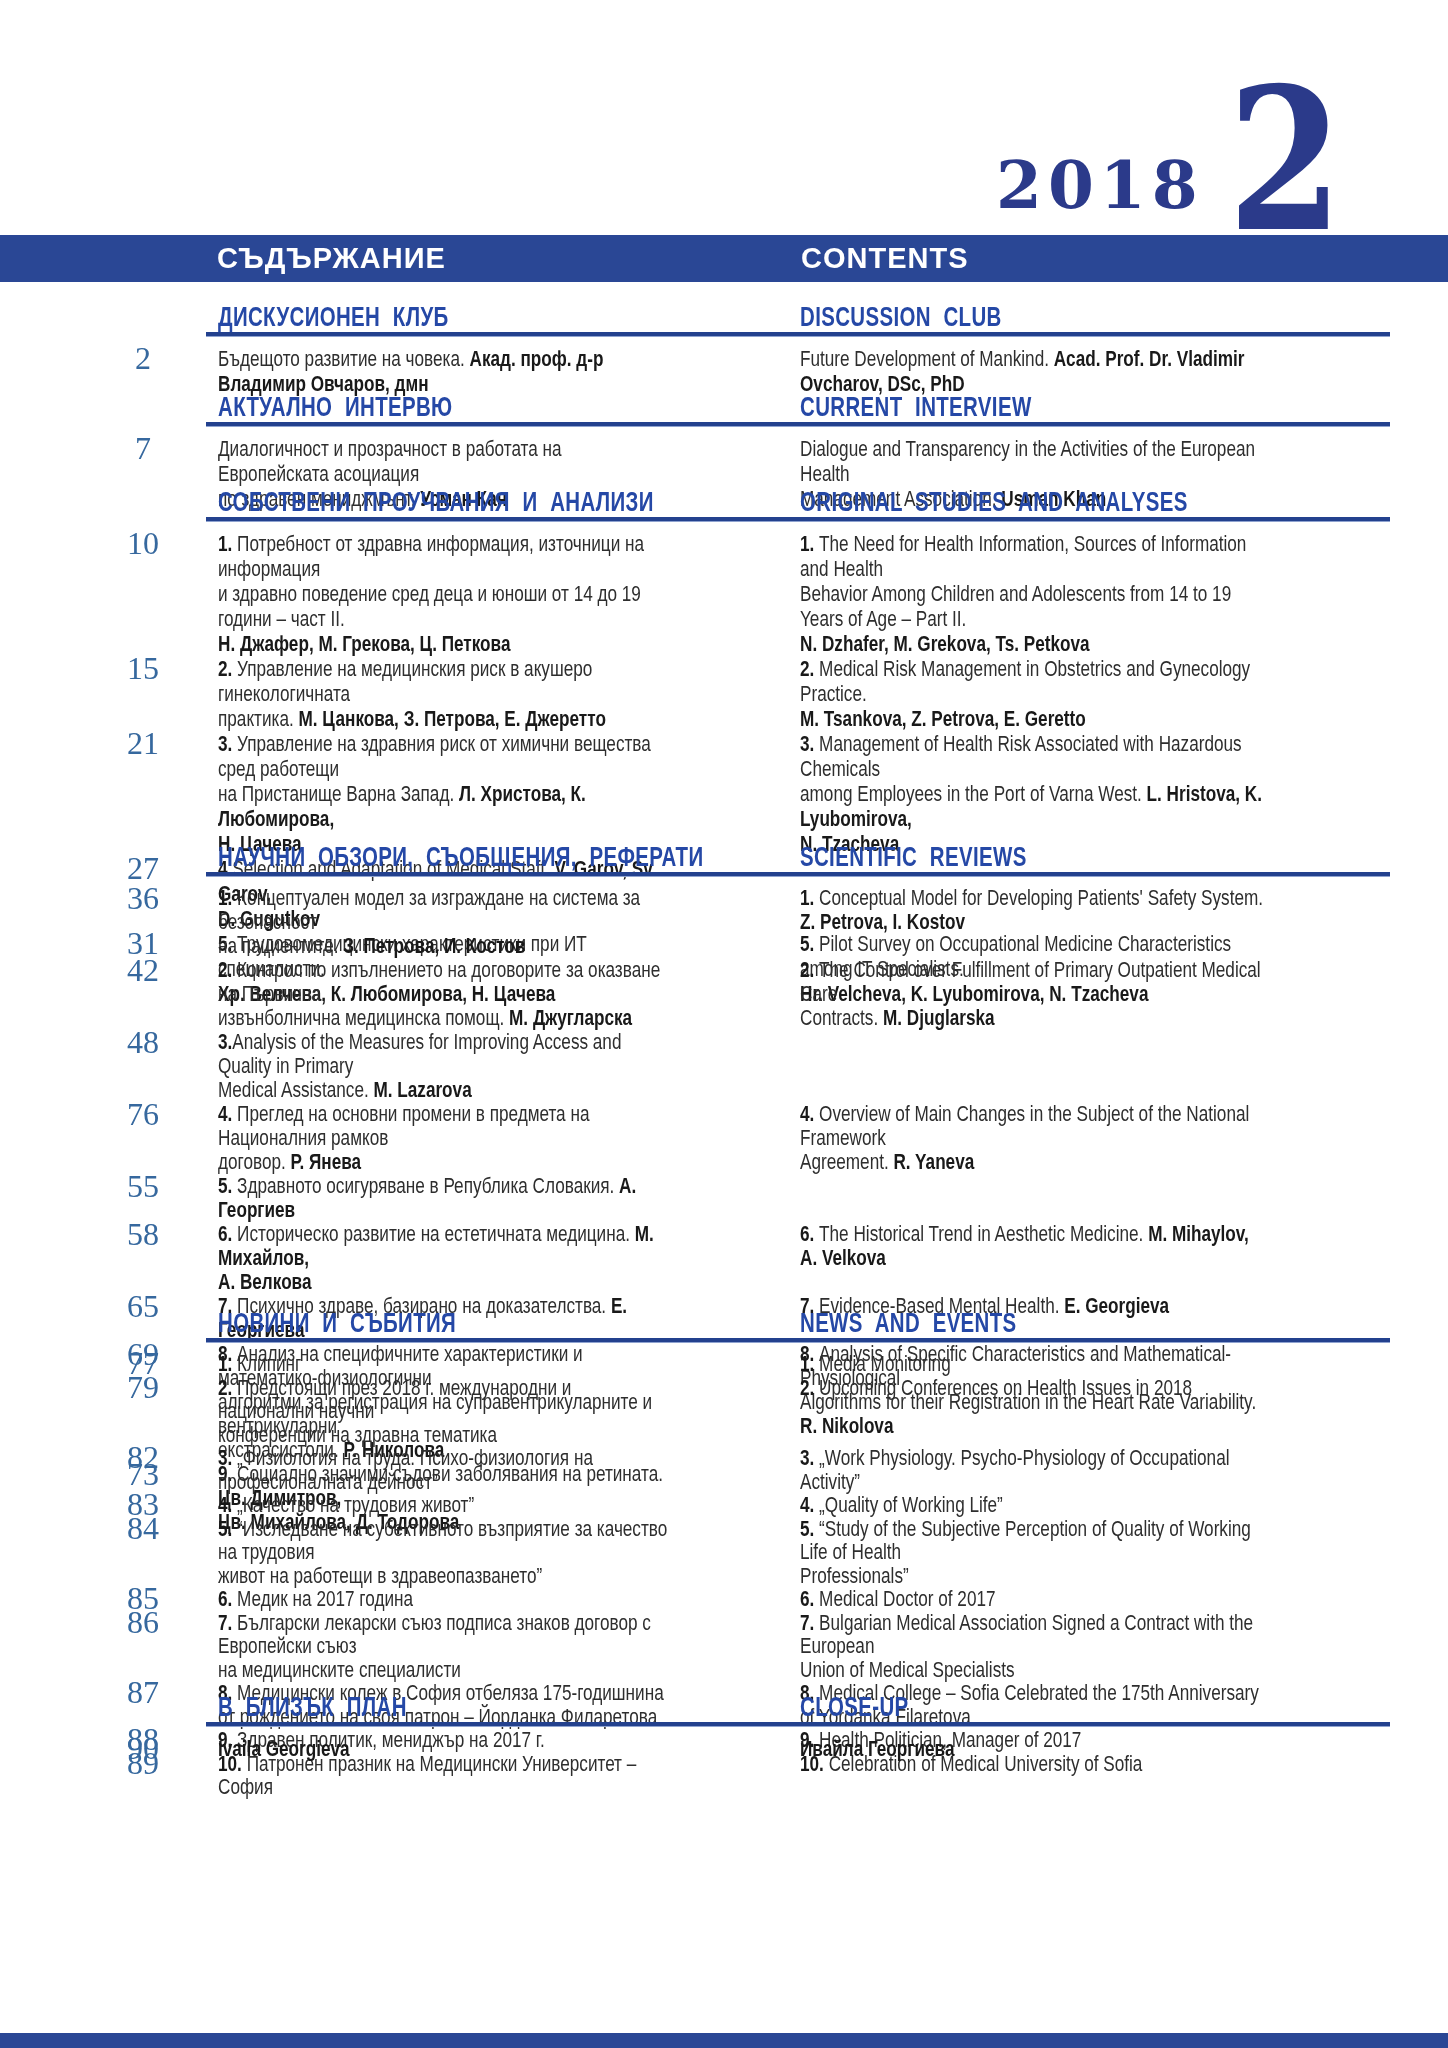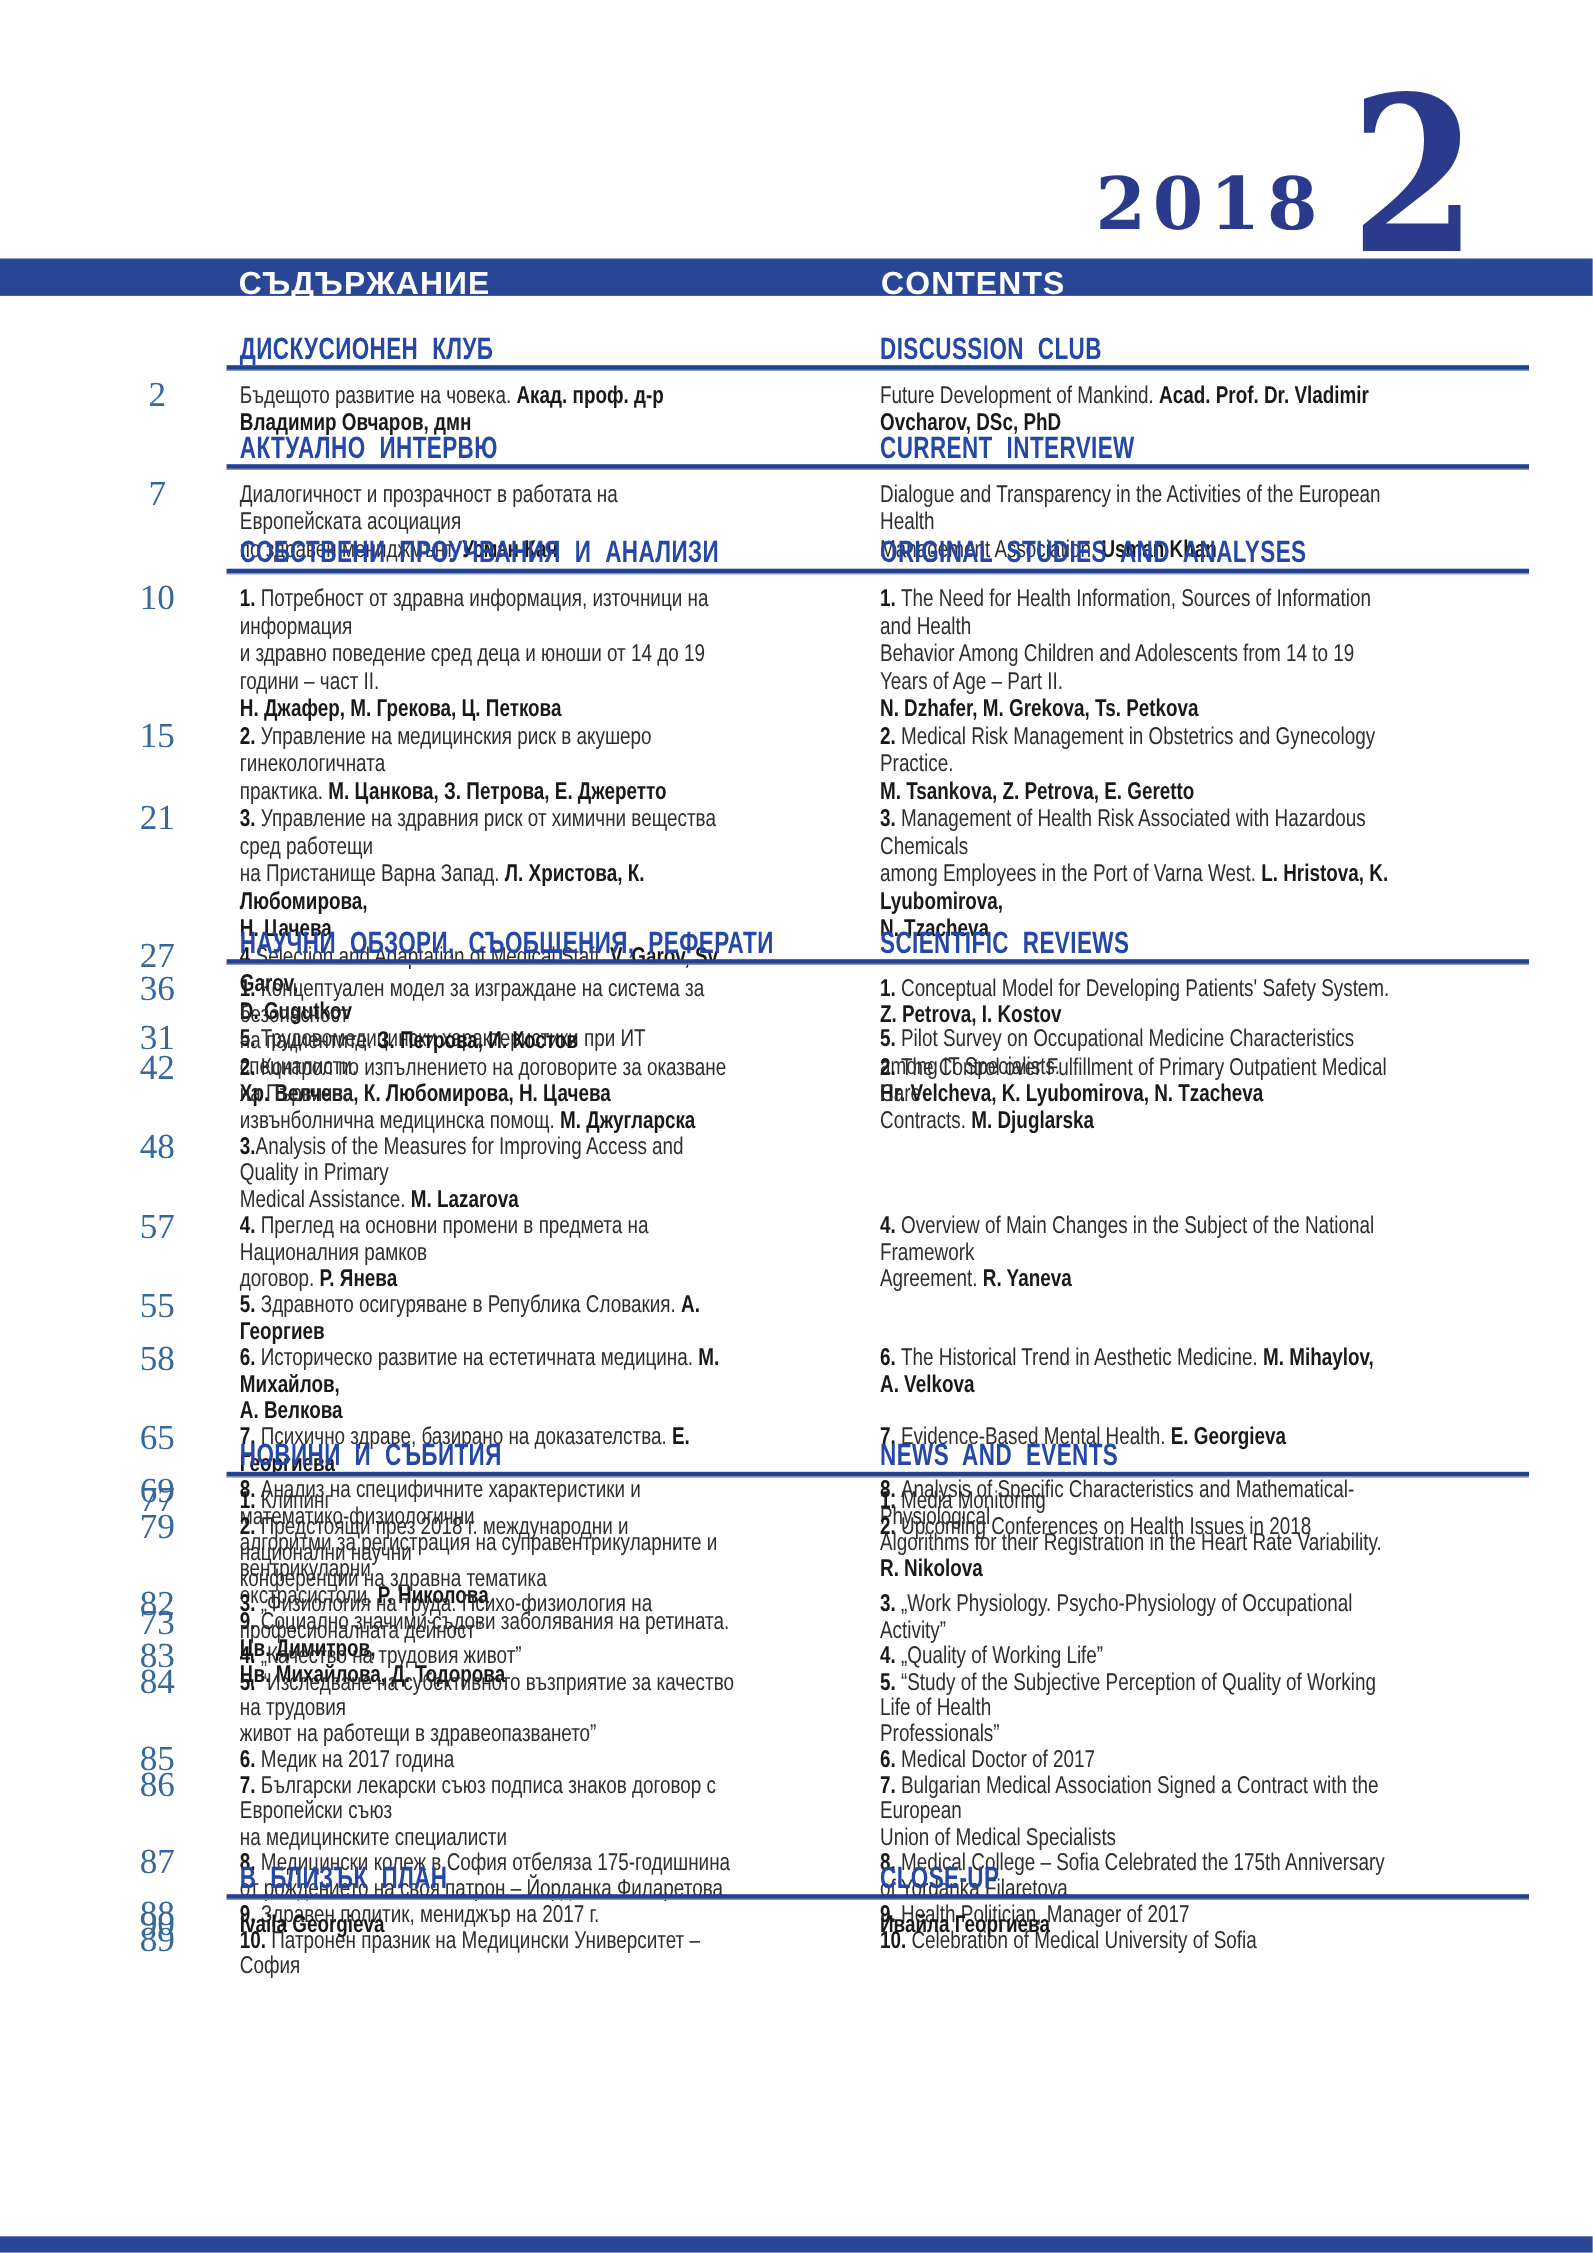--- a/index.html
+++ b/index.html
@@ -14,21 +14,21 @@
     font-size:66px;line-height:1;letter-spacing:6px;color:#2b3a8a;
   }
   .issue{
     position:absolute;left:1228px;top:62px;
     font-family:"DejaVu Serif",serif;font-weight:bold;
     font-size:196px;line-height:1;color:#2b3a8a;
     transform:scaleX(0.84);transform-origin:0 0;
   }
   
   .banner{
-    position:absolute;left:0;top:235px;width:1448px;height:34px;
+    position:absolute;left:0;top:235px;width:1448px;height:47px;
     background:#2a4795;
   }
   .banner .btitle{
     position:absolute;top:0;height:47px;line-height:46px;color:#ffffff;
     font-weight:bold;font-size:29px;letter-spacing:1px;white-space:nowrap;
   }
   .banner .bg-pos{left:217px;}
   .banner .en-pos{left:801px;}
   .footerbar{
     position:absolute;left:0;bottom:0;width:1448px;height:15px;background:#2a4795;
@@ -184,21 +184,21 @@
           </div>
           <div class="entry">
             <div class="num">
               <span class="numtx">48</span>
             </div>
             <div class="cell"><span class="tx"><b>3.</b><span>Analysis of the Measures for Improving Access and Quality in Primary
 Medical Assistance. </span><b>M. Lazarova</b></span></div>
           </div>
           <div class="entry">
             <div class="num">
-              <span class="numtx">57</span>
+              <span class="numtx">76</span>
             </div>
             <div class="cell"><span class="tx"><b>4. </b><span>Преглед на основни промени в предмета на Националния рамков
 договор. </span><b>Р. Янева</b></span></div>
             <div class="cell"><span class="tx"><b>4. </b><span>Overview of Main Changes in the Subject of the National Framework
 Agreement. </span><b>R. Yaneva</b></span></div>
           </div>
           <div class="entry">
             <div class="num">
               <span class="numtx">55</span>
             </div>

